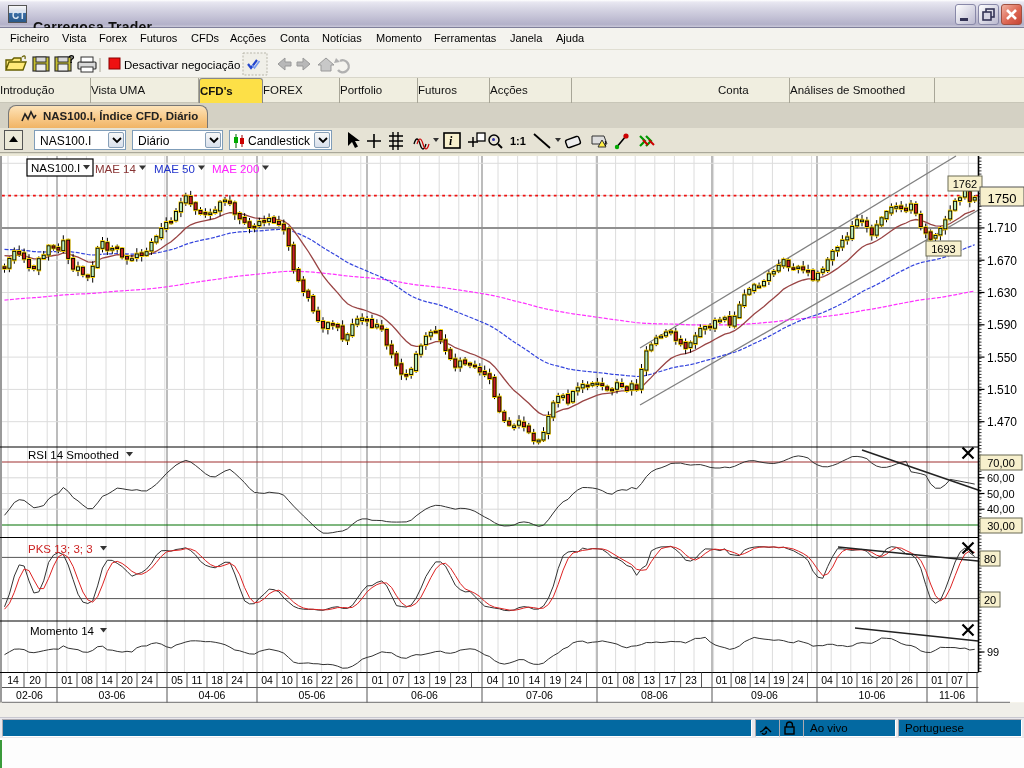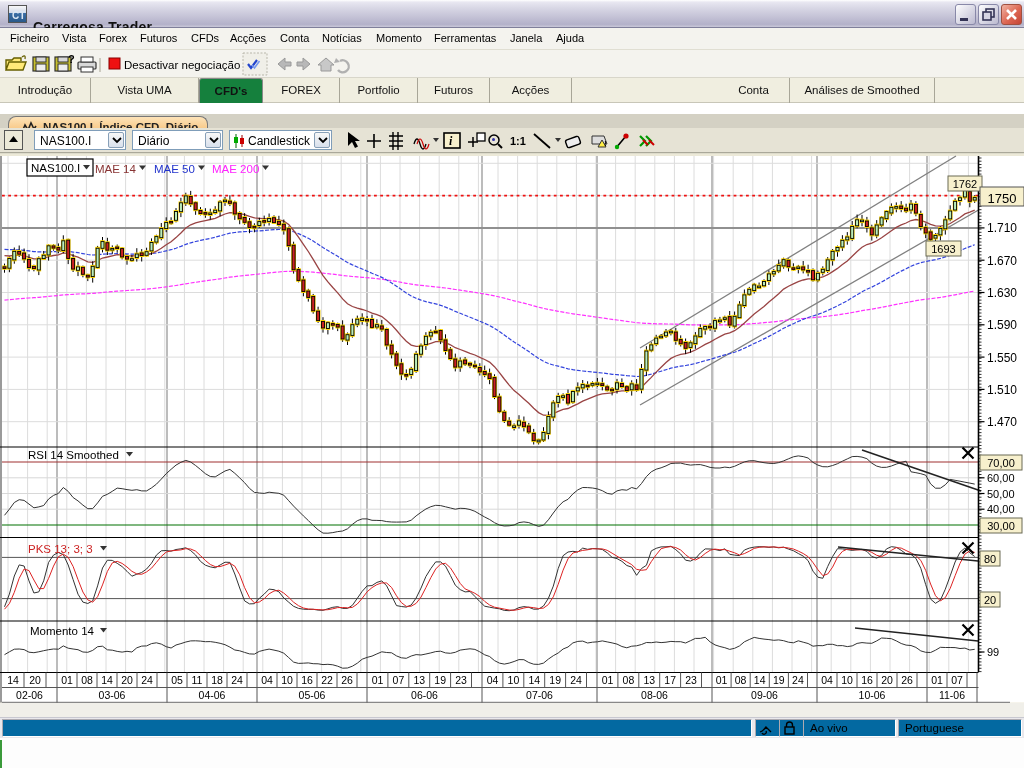--- a/index.html
+++ b/index.html
@@ -11,23 +11,23 @@
 .ttext { position:absolute; left:33px; top:19px; font-size:14px; font-weight:bold; color:#111; letter-spacing:0.2px; }
 .wbtn { position:absolute; top:4px; width:21px; height:21px; border-radius:3px;
   border:1px solid #8888a8; background:linear-gradient(135deg,#fdfdfe,#d5d4e2 60%,#bbb9cf); color:#333355;
   text-align:center; font-size:12px; line-height:19px; font-weight:bold; }
 .wclose { background:linear-gradient(135deg,#f0b4a4,#dd6652 55%,#c44434); border-color:#a05040; color:#fff; }
 .menubar { position:absolute; left:0; top:28px; width:1024px; height:22px; background:#f4f3ee; border-bottom:1px solid #e0ded2; }
 .menubar span { position:absolute; top:4px; font-size:11px; color:#000; }
 .toolbar { position:absolute; left:0; top:50px; width:1024px; height:28px; background:#f4f3ee; border-bottom:1px solid #d8d6ca; }
 .tabbar { position:absolute; left:0; top:78px; width:1024px; height:25px; background:#f0eee0; border-bottom:1px solid #c8c6b8; }
 .tab { position:absolute; top:0; height:25px; border-right:1px solid #a8a698; font-size:11.5px; color:#111;
-  text-align:center; line-height:24px; }
-.tabactive { background:#15803d; font-weight:bold; border:1px solid #888; border-bottom:none; border-radius:3px 3px 0 0; }
-.subtabrow { position:absolute; left:0; top:103px; width:1024px; height:25px; background:#d4d1c4;margin-top:11px; }
+  text-align:left; line-height:24px; }
+.tabactive { background:#fde047; font-weight:bold; border:1px solid #888; border-bottom:none; border-radius:3px 3px 0 0; }
+.subtabrow { position:absolute; left:0; top:103px; width:1024px; height:25px; background:#d4d1c4; }
 .subtab { position:absolute; left:8px; top:2px; width:200px; height:23px;
   background:linear-gradient(#fde3b8,#f8c988 55%,#f0b465); border:1px solid #777;
   border-bottom:none; border-radius:8px 8px 0 0; }
 .subtab b { position:absolute; left:34px; top:4px; font-size:11.5px; color:#222; }
 .ctoolbar { position:absolute; left:0; top:128px; width:1024px; height:26px; background:#e6e3d5; border-bottom:1px solid #c6c3b5; }
 .combo { position:absolute; top:2px; height:20px; background:#fff; border:1px solid #7f9db9; font-size:12px; color:#000; }
 .combo .tx { position:absolute; left:5px; top:3px; white-space:nowrap; }
 .combo .ar { position:absolute; right:1px; top:1px; width:16px; height:16px; background:linear-gradient(#f8f8f8,#d8e0ec);
   border:1px solid #88a0b8; border-radius:2px; }
 .combo .ar svg { position:absolute; left:3px; top:4px; }

